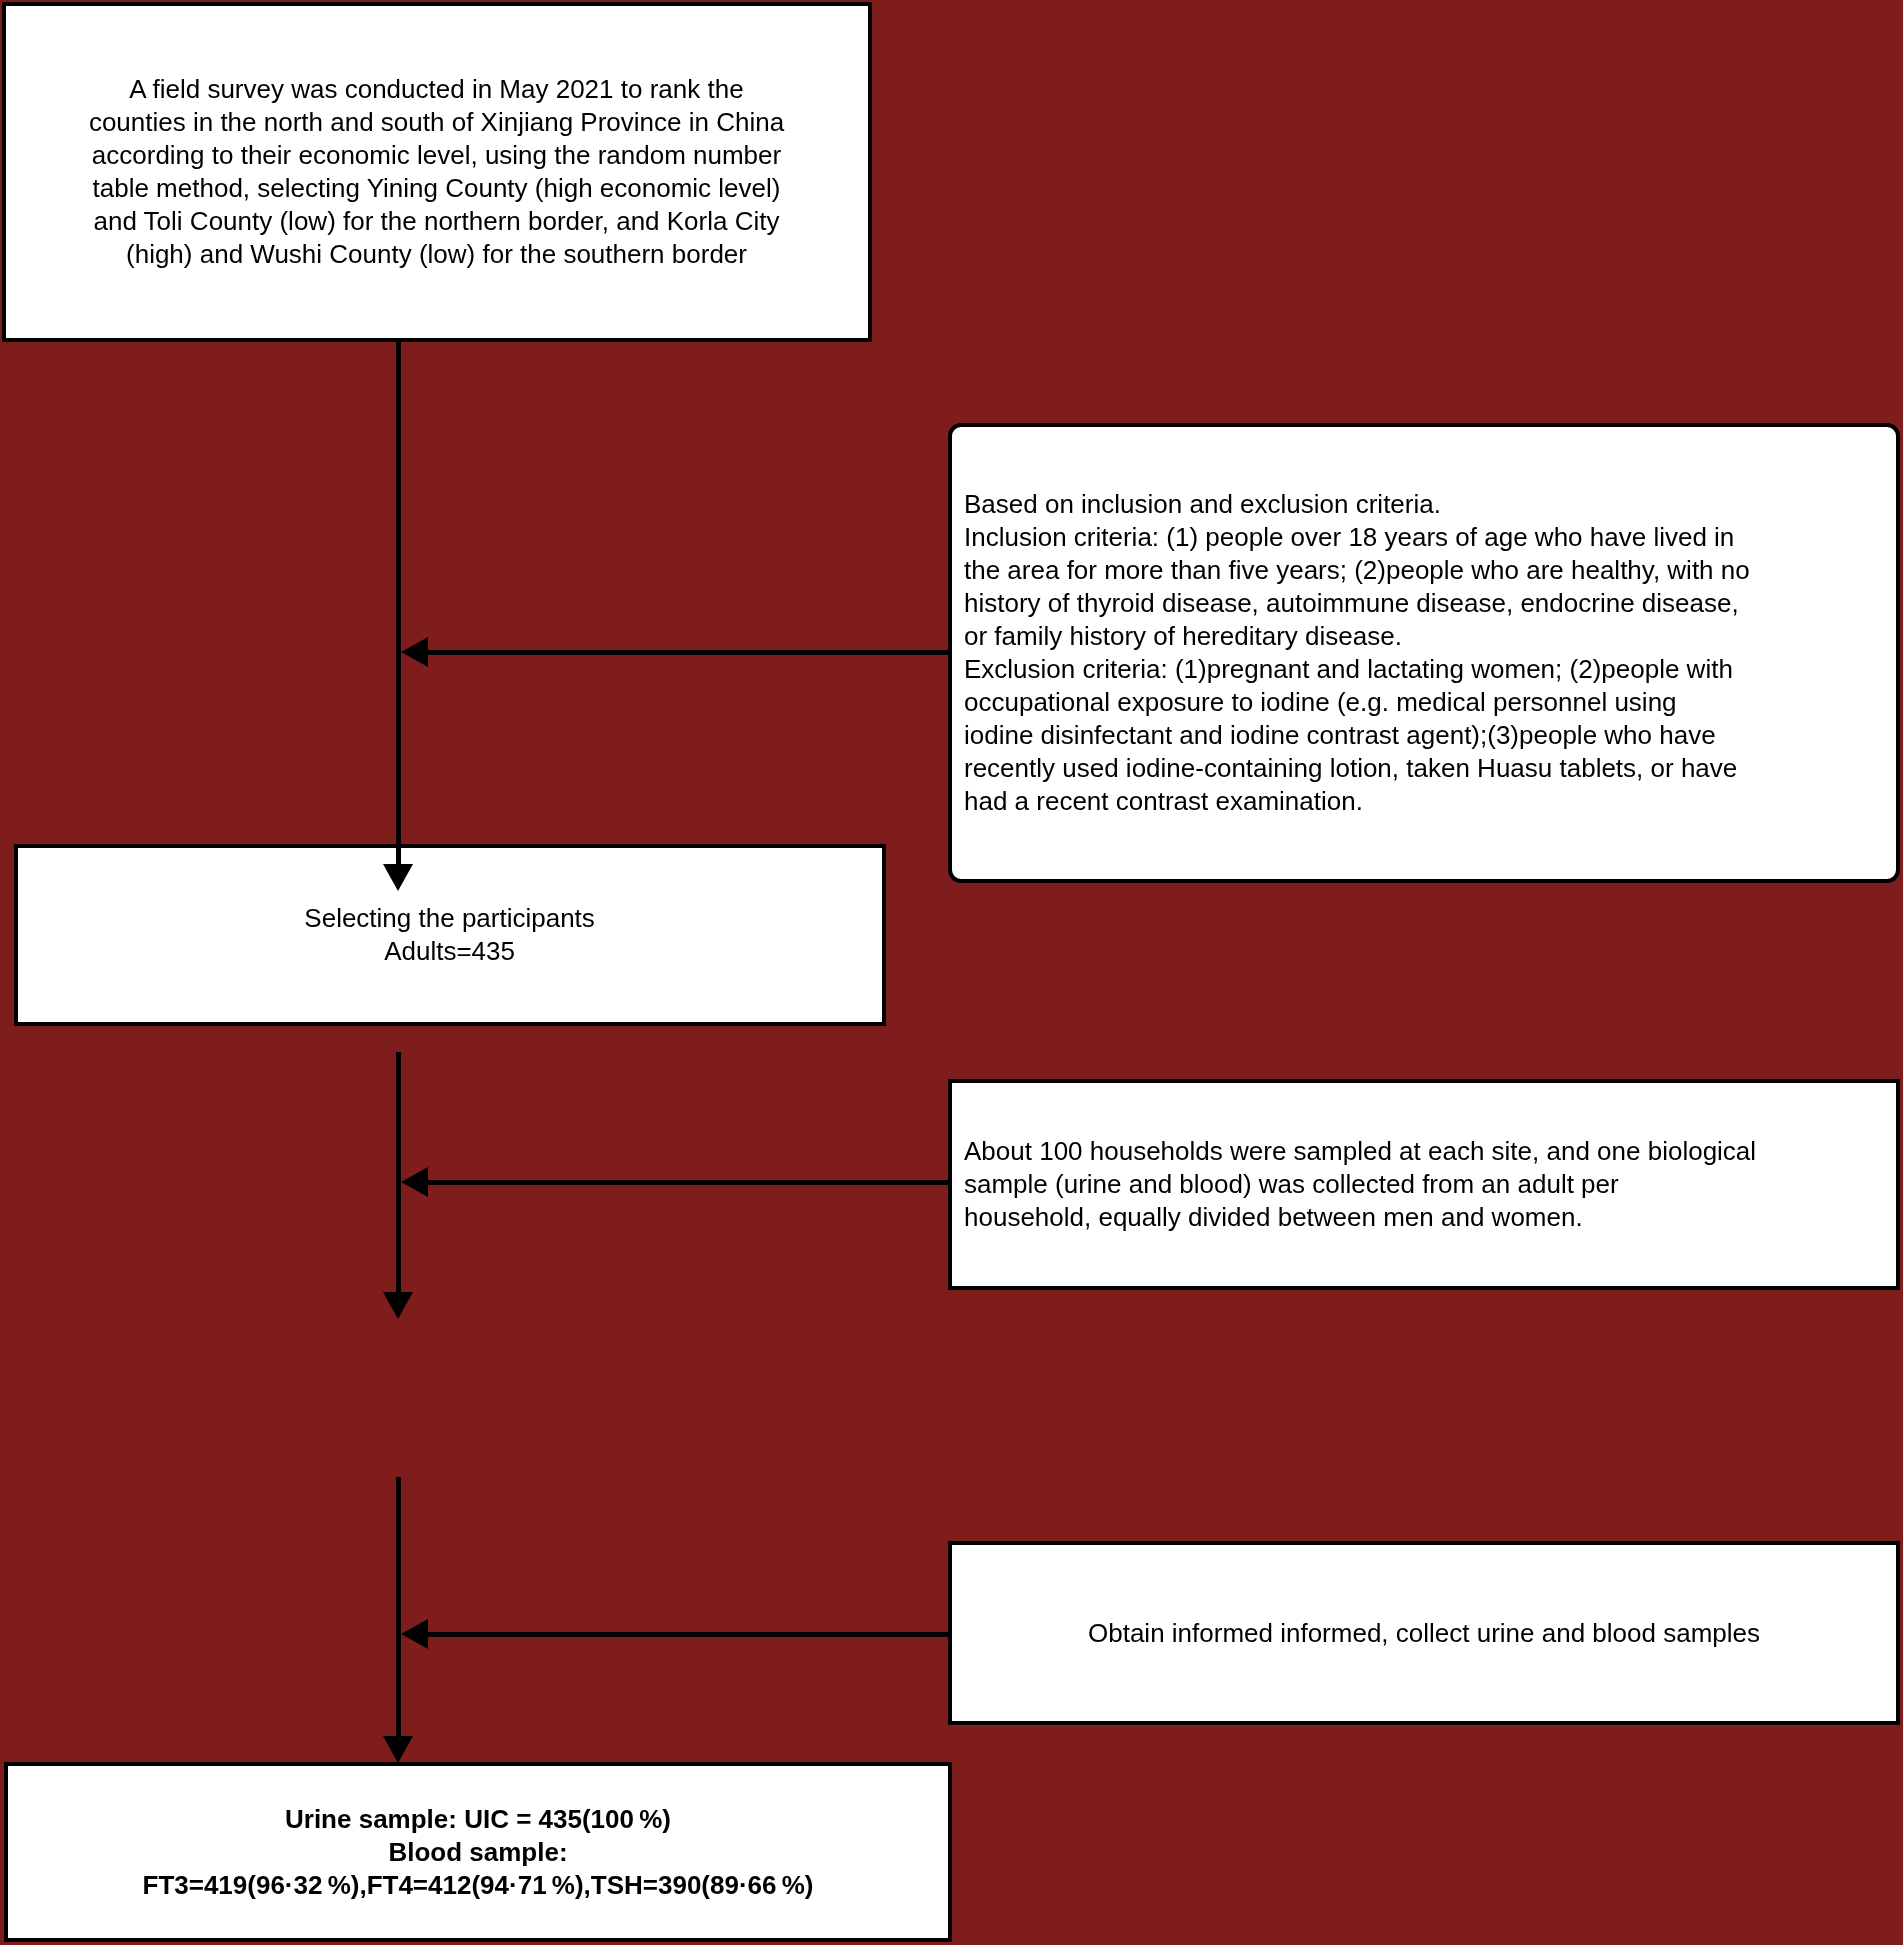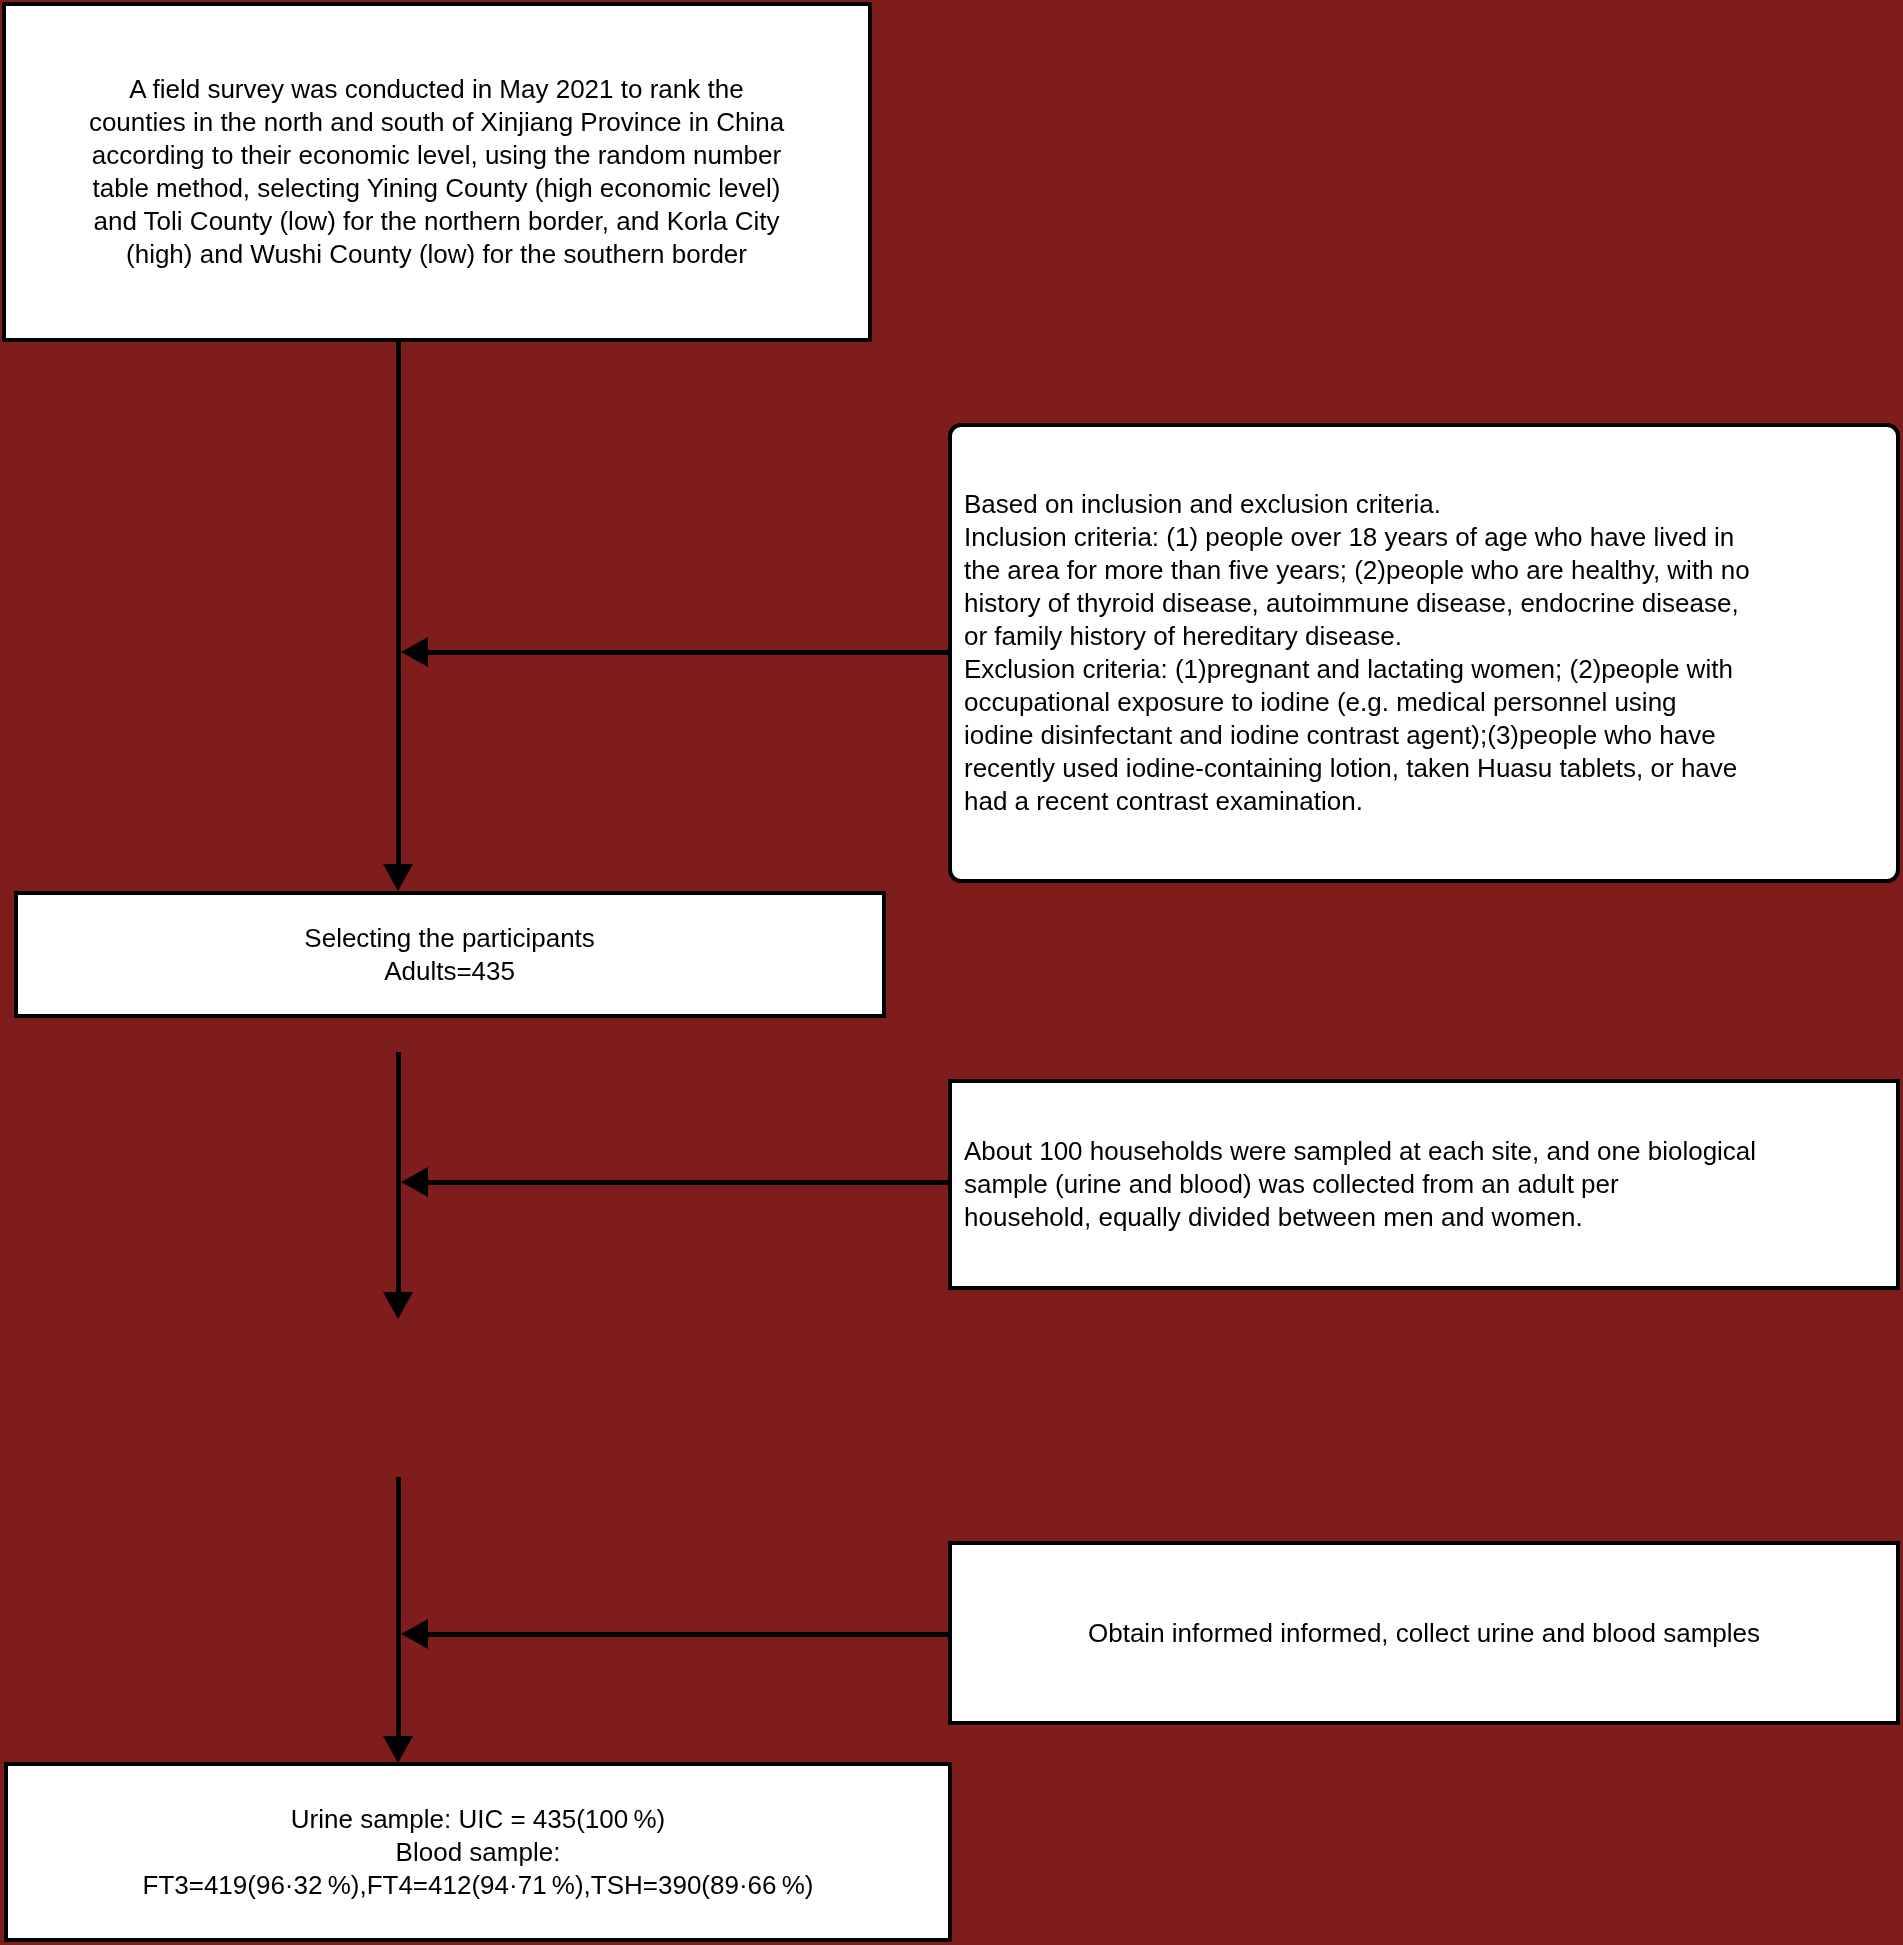--- a/index.html
+++ b/index.html
@@ -49,25 +49,25 @@
     position: absolute;
     width: 0;
     height: 0;
     border-top: 15.6px solid transparent;
     border-bottom: 15.6px solid transparent;
     border-right: 27px solid #000000;
   }
   
   #box-survey      { left: 1.5px;    top: 1.5px;    width: 870px; height: 340px; }
   #box-criteria    { left: 948px; top: 423px;  width: 952px; height: 460px; border-radius: 13px; }
-  #box-selection   { left: 13.6px;   top: 891px; width: 872px; height: 127px; }
+  #box-selection   { left: 13.6px;   top: 844px; width: 872px; height: 182px; }
   #box-households  { left: 948px; top: 1079px; width: 952px; height: 211px; }
   #box-ffq         { left: 13.6px;   top: 1319px; width: 872px; height: 158px; }
   #box-consent     { left: 948px; top: 1541px; width: 952px; height: 184px; }
-  #box-results     { left: 4px;    top: 1762px; width: 948px; height: 180px; }
+  #box-results     { left: 4px;    top: 1762px; width: 948px; height: 180px; font-weight: bold; }
   
   #v1 { left: 396px; top: 342px;  width: 4.5px;    height: 523px; }
   #v2 { left: 396px; top: 1052px; width: 4.5px;    height: 240px; }
   #v3 { left: 396px; top: 1477px; width: 4.5px;    height: 259px; }
   #h1 { left: 425px; top: 650px; width: 523px; height: 4.5px; }
   #h2 { left: 425px; top: 1180px; width: 523px; height: 4.5px; }
   #h3 { left: 425px; top: 1632px; width: 523px; height: 4.5px; }
   
   #ahd1 { left: 383px; top: 864px; }
   #ahd2 { left: 383px; top: 1292px; }

